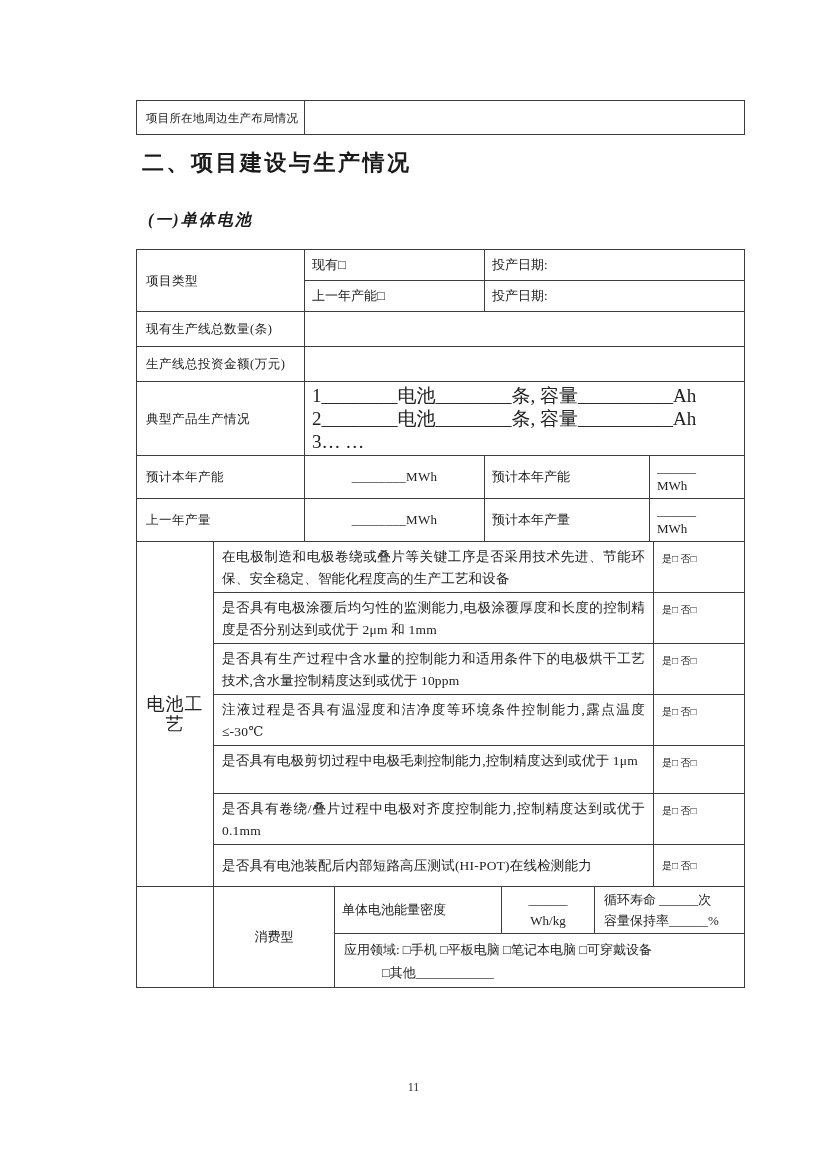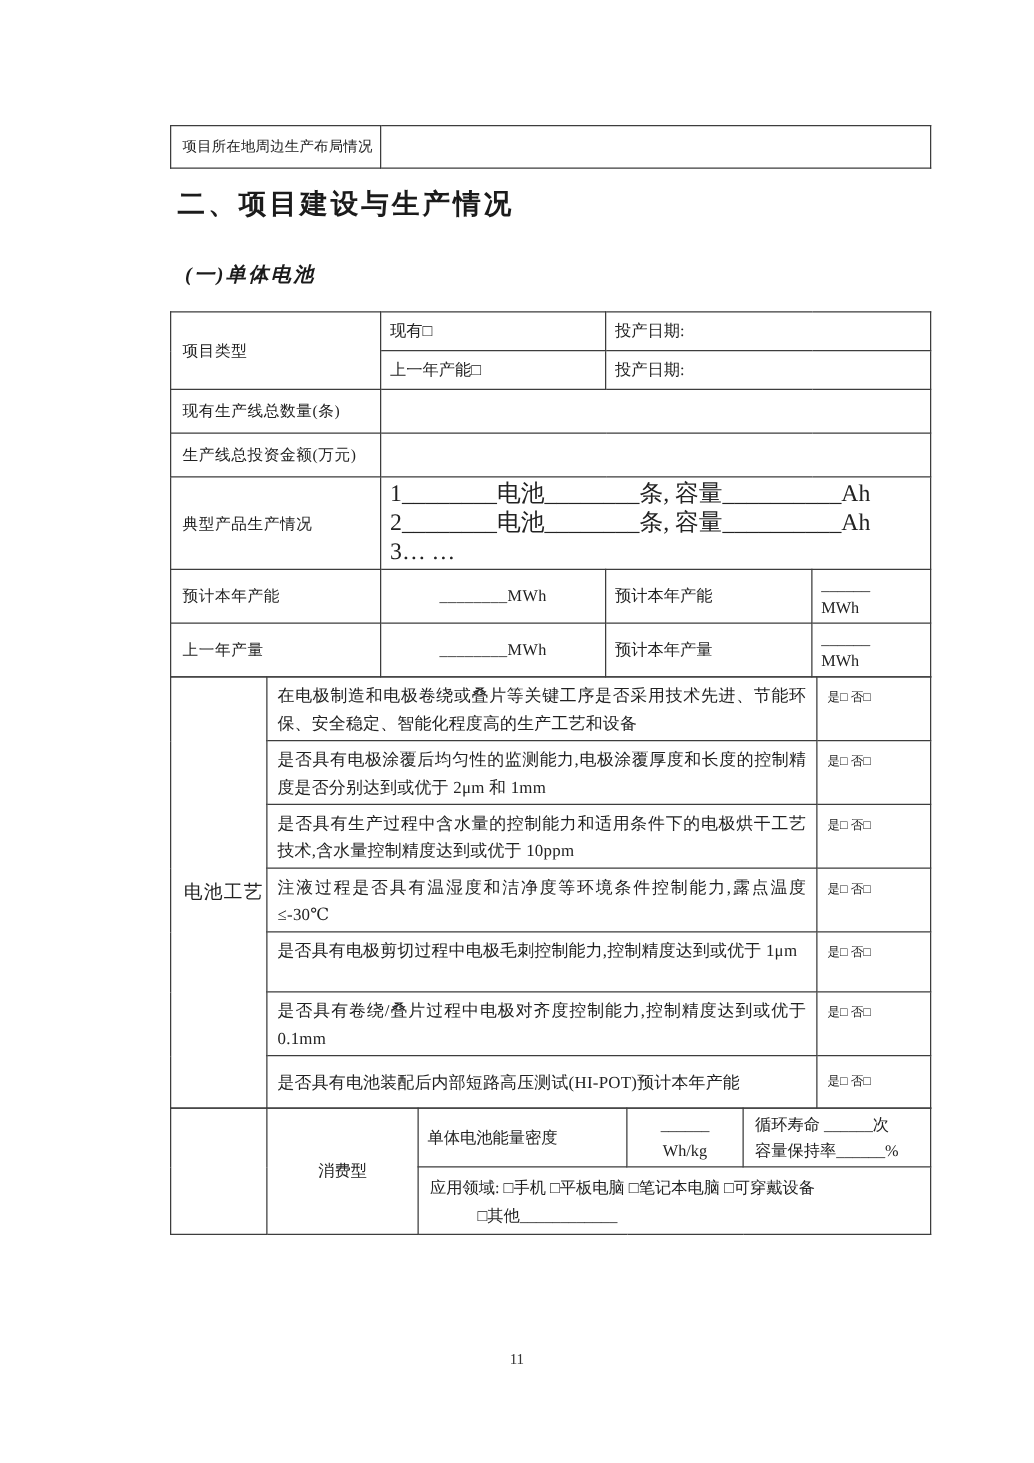--- a/index.html
+++ b/index.html
@@ -34,21 +34,21 @@
   .main .rowlabel{padding-left:9px;letter-spacing:0.5px;font-size:12.5px;white-space:nowrap;}
   .typ-lines div{line-height:23px;white-space:nowrap;font-size:19px;}
   .mwh-val{text-align:center;letter-spacing:0.3px;}
   .mwh-cell div{line-height:18px;}
 
   
   .proc td.q{vertical-align:top;padding:4px 8px 2px 8px;font-size:13.5px;line-height:22px;
     letter-spacing:0.2px;text-align:justify;}
   .proc td.a{vertical-align:top;padding-top:7px;padding-left:8px;font-size:10px;white-space:nowrap;}
   .proc tr.single td{vertical-align:middle;padding-top:2px;}
-  .proc td.vlabel{text-align:right;padding:2px 2px;font-size:15px;letter-spacing:1px;}
+  .proc td.vlabel{text-align:center;padding:2px 2px;font-size:18px;letter-spacing:1px;}
   .q48{height:48px;} .q47{height:47px;} .q46{height:46px;} .q42{height:42px;}
 
   
   .cons td{font-size:13px;}
   .cons .center{text-align:center;}
   .cons .two-line div{line-height:21px;}
   .cons tr.c46{height:46px;} .cons tr.c54{height:54px;}
   .cons td.app{vertical-align:middle;line-height:23px;padding-left:9px;}
   .cons td.app .l2{padding-left:38px;}
   .cons td.cyc div{line-height:21px;white-space:nowrap;padding-left:2px;}
@@ -158,21 +158,21 @@
       </tr>
       <tr class="q48">
         <td class="q">是否具有电极剪切过程中电极毛刺控制能力,控制精度达到或优于 1μm</td>
         <td class="a">是□ 否□</td>
       </tr>
       <tr class="q47">
         <td class="q">是否具有卷绕/叠片过程中电极对齐度控制能力,控制精度达到或优于 0.1mm</td>
         <td class="a">是□ 否□</td>
       </tr>
       <tr class="q42 single">
-        <td class="q">是否具有电池装配后内部短路高压测试(HI-POT)预计本年产能</td>
+        <td class="q">是否具有电池装配后内部短路高压测试(HI-POT)在线检测能力</td>
         <td class="a">是□ 否□</td>
       </tr>
     </tbody>
       </table>
 
     <table class="cons stack">
       <colgroup>
         <col style="width:77px">
           <col style="width:121px">
           <col style="width:167px">

